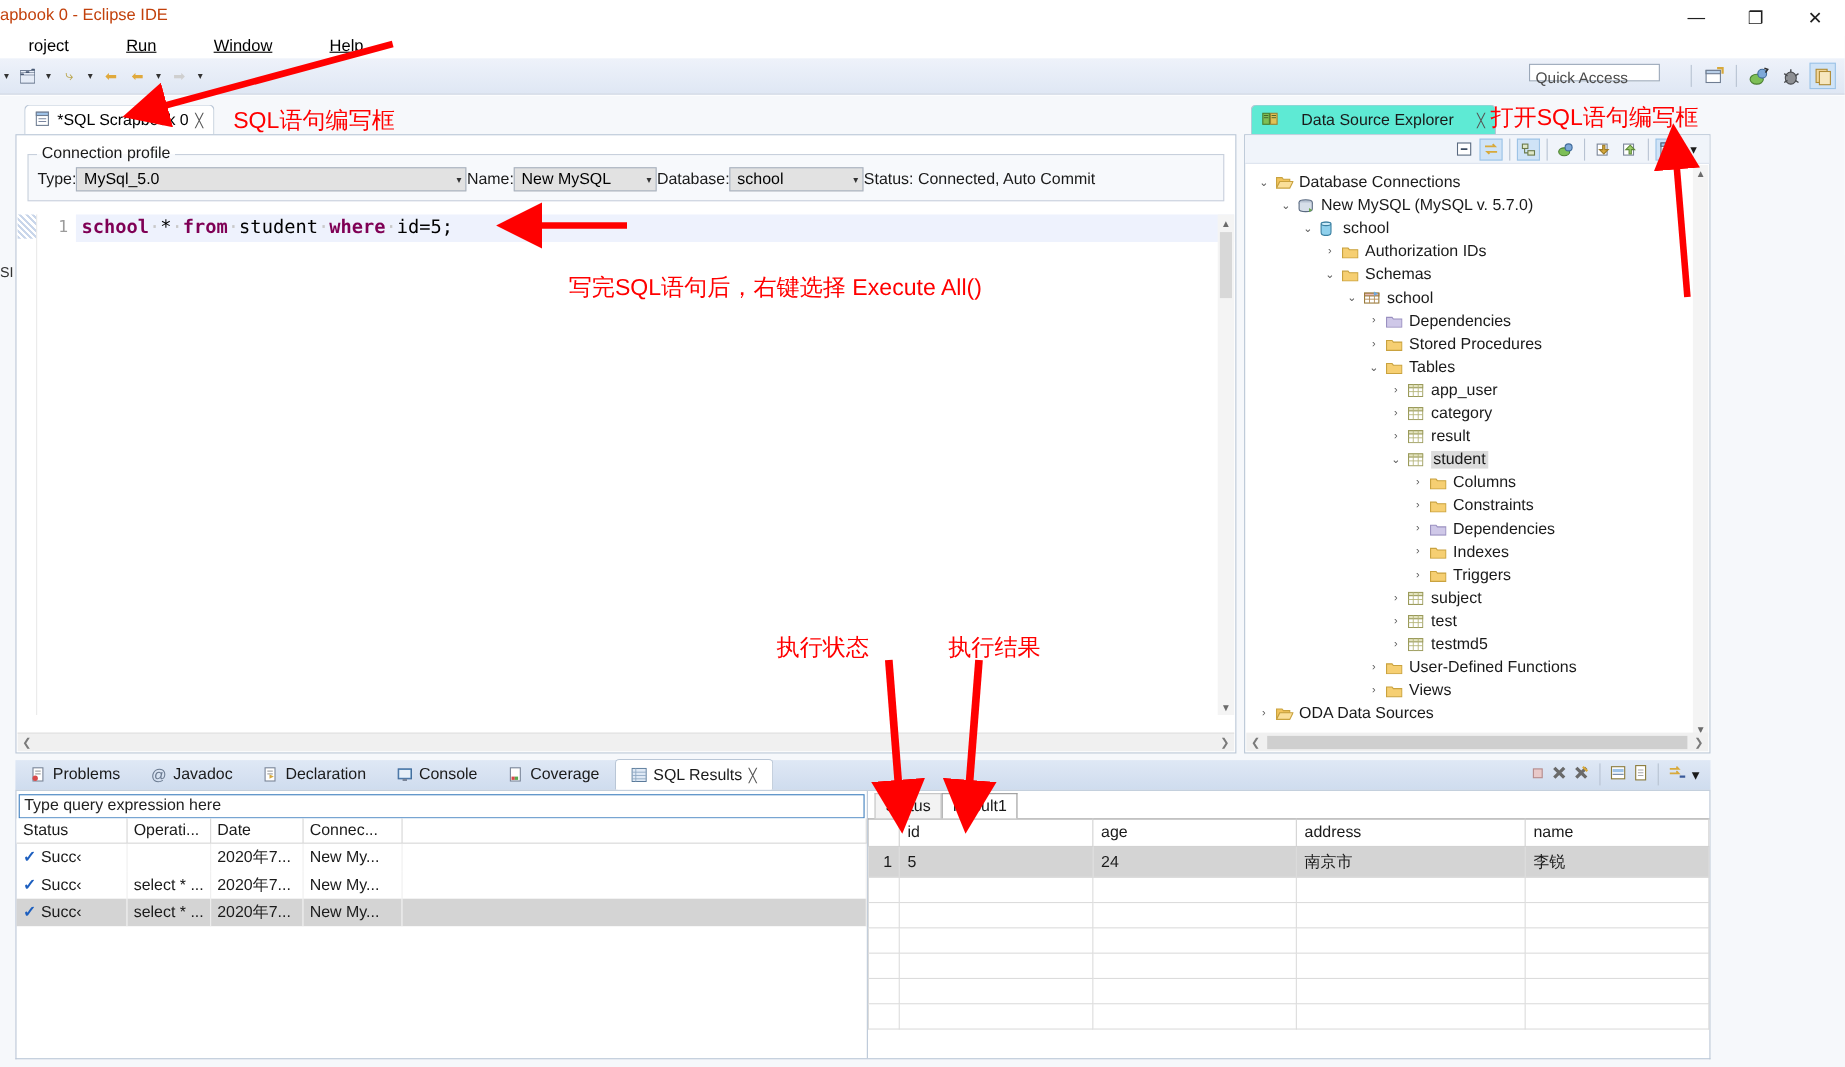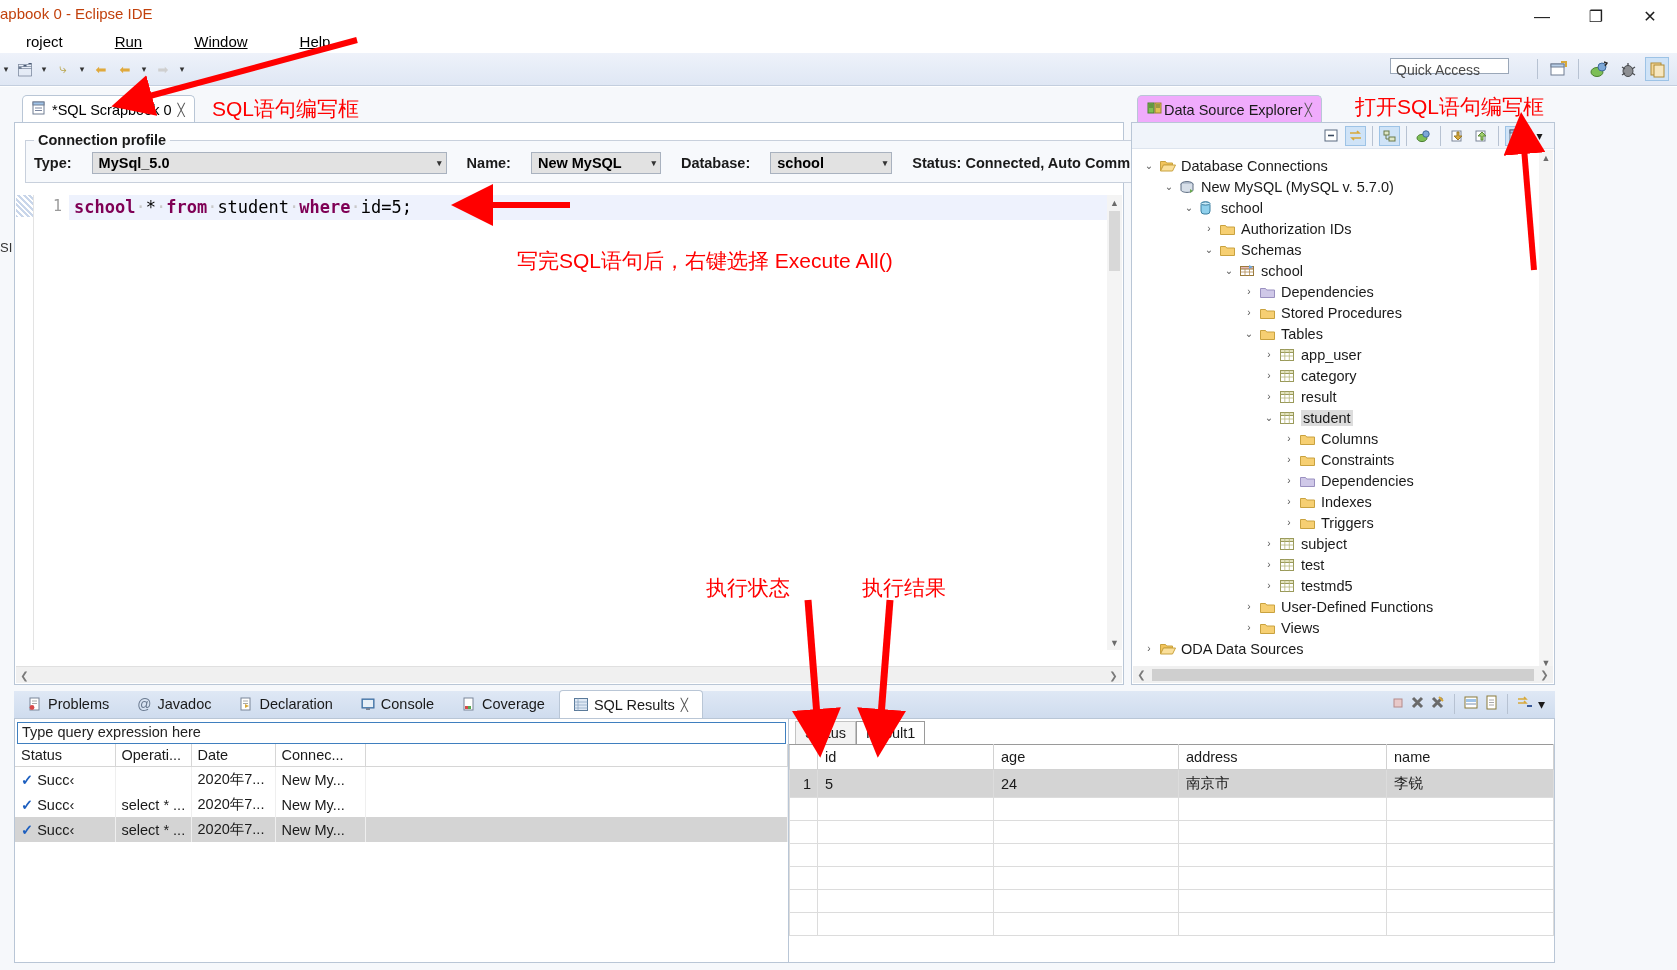--- a/index.html
+++ b/index.html
@@ -67,24 +67,24 @@
     font-size:14.5px; color:#000;
   }
   .tab-close{ font-size:12px; color:#555; }
   .editor-body{
     position:absolute; left:0; top:27px; width:1110px; height:563px;
     background:#ffffff; border:1px solid #b9c6d6;
   }
 
   fieldset.connprofile{
     margin:9px 10px 0 10px; padding:4px 8px 8px 8px;
-    border:1px solid #c8d0dc; background:#f7f9fc;font-weight:bold;
+    border:1px solid #c8d0dc; background:#f7f9fc;
   }
   fieldset.connprofile legend{ font-size:14.5px; padding:0 4px; }
-  .cp-row{ display:flex; align-items:center; gap:20px; font-size:14.5px; }
+  .cp-row{ display:flex; align-items:center; gap:0; font-size:14.5px; }
   .cp-label{ white-space:nowrap; }
   .combo{
     background:#e2e2e2; border:1px solid #a9b2bf;
     height:22px; display:flex; align-items:center; justify-content:space-between;
     padding:0 4px 0 6px; font-size:14.5px; color:#000;
   }
   .combo .arrow{ font-size:9px; color:#333; margin-left:8px; }
   .combo.type{ width:355px; }
   .combo.name{ width:130px; }
   .combo.db{ width:122px; }
@@ -110,22 +110,22 @@
   .vscroll{ position:absolute; right:1px; top:72px; width:15px; height:455px; background:#f4f4f4; }
   .vsb-btn{ height:15px; display:flex; align-items:center; justify-content:center; font-size:9px; color:#6b6b6b; }
   .hscroll{ position:absolute; left:1px; bottom:1px; width:1106px; height:17px; background:#f0f0f0;
             border-top:1px solid #e0e0e0; display:flex; align-items:center; justify-content:space-between; }
   .hsb-btn{ width:17px; text-align:center; font-size:10px; color:#7a7a7a; }
 
   
   .dse{ position:absolute; left:1131px; top:8px; width:424px; height:590px; }
   .dse-tab{
     position:absolute; left:6px; top:0; height:28px;
-    background:#f0abfc; border:1px solid #b9c6d6; border-bottom:none;
-    border-radius:5px 5px 0 0; display:flex; align-items:center; gap:2px; padding:0 9px;
+    background:#5eead4; border:1px solid #b9c6d6; border-bottom:none;
+    border-radius:5px 5px 0 0; display:flex; align-items:center; gap:21px; padding:0 9px;
     font-size:14.5px;
   }
   .dse-body{ position:absolute; left:0; top:27px; width:424px; height:563px;
              background:#fff; border:1px solid #b9c6d6; }
   .dse-toolbar{ height:26px; background:#f0f4fa; border-bottom:1px solid #dde4ee;
                 display:flex; align-items:center; justify-content:flex-end; gap:3px; padding-right:4px; }
   .dsei{ width:21px; height:20px; display:flex; align-items:center; justify-content:center; font-size:12px; }
   .dsei.sel{ background:#cfe3f7; border:1px solid #9dc3e6; }
   .tree{ padding:6px 0 0 10px; font-size:14.5px; }
   .tnode{ height:21px; display:flex; align-items:center; gap:4px; white-space:nowrap; }

